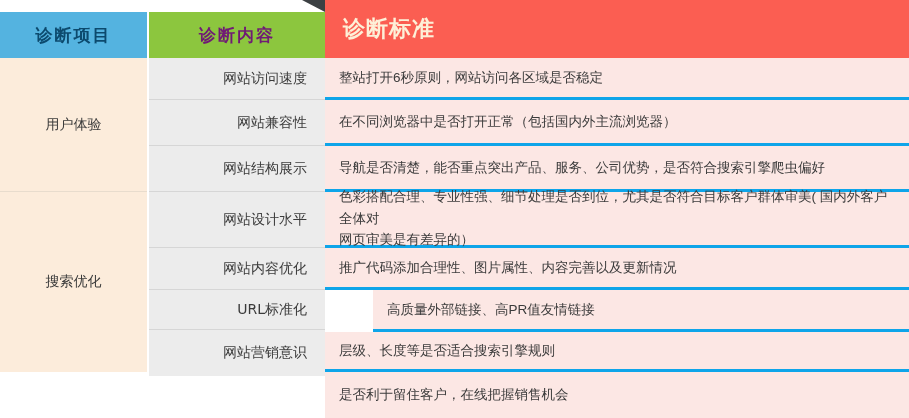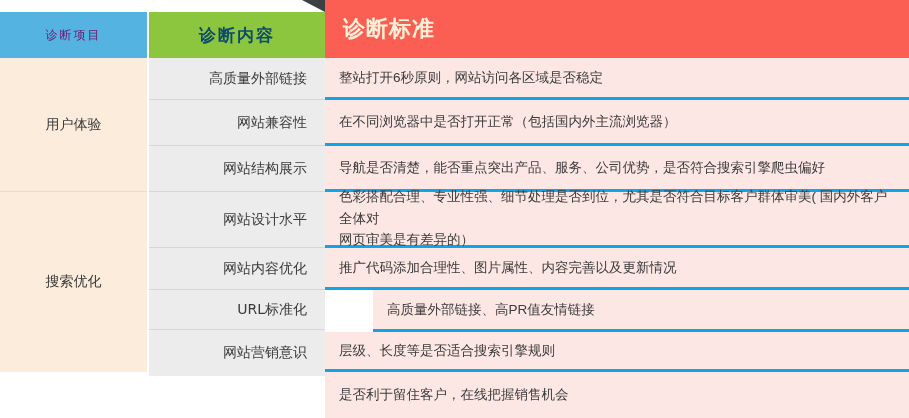--- a/index.html
+++ b/index.html
@@ -35,31 +35,31 @@
     justify-content: center;
     box-sizing: border-box;
     letter-spacing: 2px;
   }
   .hdr-item {
     left: 0;
     top: 12px;
     width: 147px;
     height: 46px;
     background: #54b3e0;
-    color: #701a75;
-    font-size: 12px;
-    font-weight: normal;
+    color: #0c4a6e;
+    font-size: 17px;
+    font-weight: bold;
   }
   .hdr-content {
     left: 149px;
     top: 12px;
     width: 176px;
     height: 46px;
     background: #8cc63e;
-    color: #0c4a6e;
+    color: #701a75;
     font-size: 17px;
     font-weight: bold;
   }
   .hdr-standard {
     left: 325px;
     top: 0px;
     width: 584px;
     height: 58px;
     background: #fb5e52;
     color: #fdf0d8;
@@ -151,21 +151,21 @@
 
     <div class="hdr hdr-standard">诊断标准</div>
   </div>
 
   <div class="body-area">
     <div class="col-group col-1" id="col1">
         <div class="cell c1-cell" style="height: 134px;">用户体验</div>
         <div class="cell c1-cell" style="height: 180px;">搜索优化</div>
       </div>
     <div class="col-group col-2" id="col2">
-        <div class="cell c2-cell" style="height: 42px;">高质量外部链接</div>
+        <div class="cell c2-cell" style="height: 42px;">网站访问速度</div>
         <div class="cell c2-cell" style="height: 46px;">网站兼容性</div>
         <div class="cell c2-cell" style="height: 46px;">网站结构展示</div>
         <div class="cell c2-cell" style="height: 56px;">网站设计水平</div>
         <div class="cell c2-cell" style="height: 42px;">网站内容优化</div>
         <div class="cell c2-cell" style="height: 40px;">URL标准化</div>
         <div class="cell c2-cell" style="height: 46px;">网站营销意识</div>
       </div>
     <div class="col-group col-3" id="col3">
         <div class="cell c3-cell" style="height: 42px;">
           <div>

